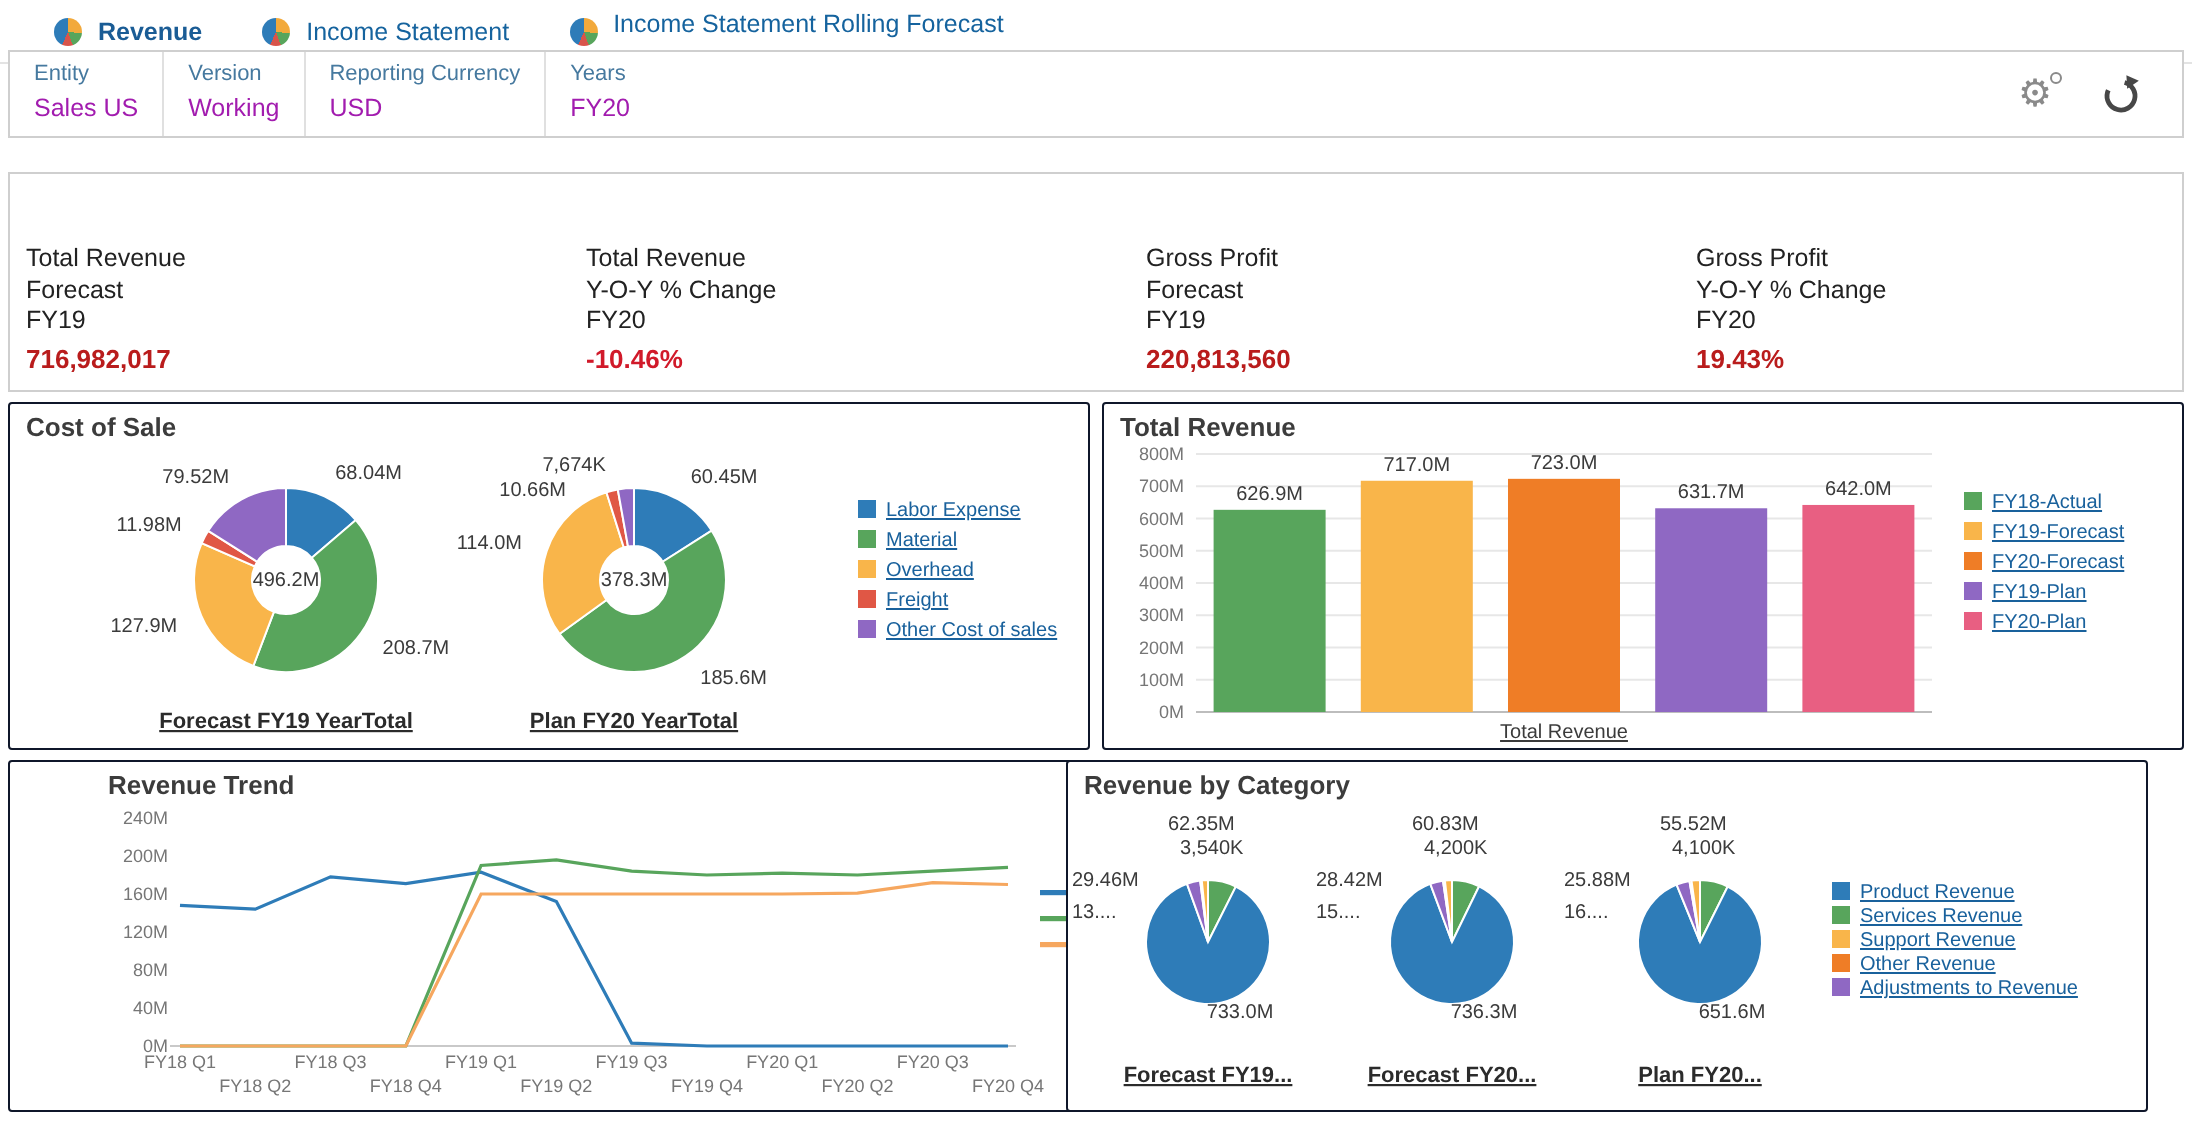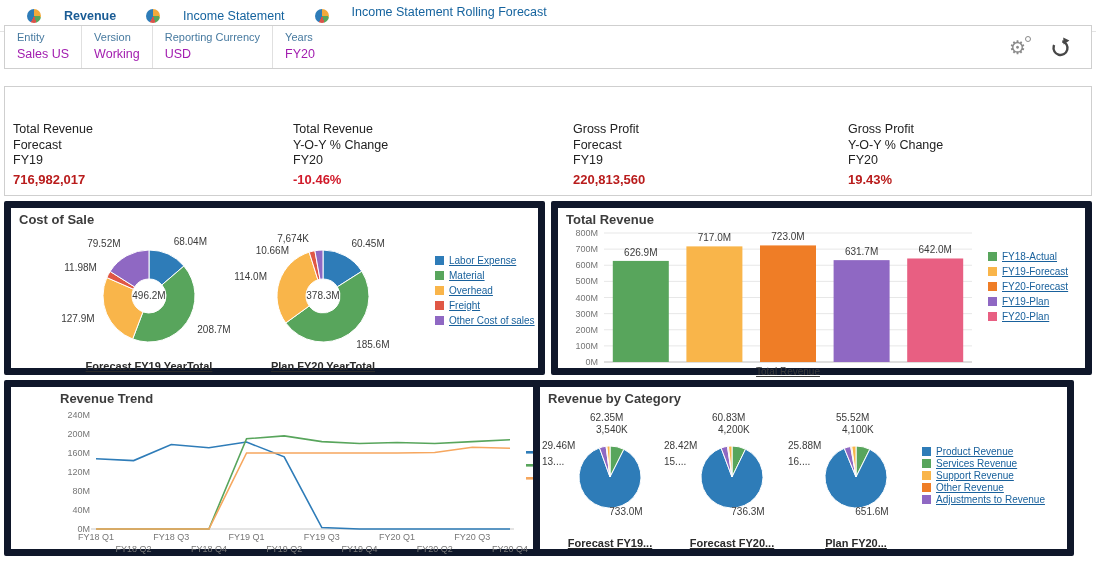--- a/index.html
+++ b/index.html
@@ -1,20 +1,20 @@
 <!DOCTYPE html>
 <html><head>
 <meta charset="utf-8">
 <style>
   html,body{margin:0;padding:0;}
   body{width:1096px;height:561px;position:relative;background:#fff;font-family:"Liberation Sans",sans-serif;overflow:hidden;}
 
   
   .tabbar{position:absolute;top:0;left:0;right:0;height:31px;border-bottom:1px solid #e3e3e3;display:flex;align-items:stretch;padding-left:12px;background:#fff;}
-  .tab{display:flex;align-items:center;gap:23px;padding:0 15px;font-size:12.5px;color:#15639e;cursor:pointer;position:relative;white-space:nowrap;}
+  .tab{display:flex;align-items:center;gap:8px;padding:0 15px;font-size:12.5px;color:#15639e;cursor:pointer;position:relative;white-space:nowrap;}
   .tab.active{font-weight:bold;color:#1a5c95;}
   .tab.active::after{content:"";position:absolute;left:9px;right:9px;bottom:0;height:3px;background:#2a67a2;}
   .tab.underlined .tab-label{border-bottom:1px solid #6f6f6f;padding-bottom:7px;}
   .tab-icon{width:14px;height:14px;border-radius:50%;flex:0 0 14px;
     background:conic-gradient(#f2a93b 0 95deg,#58a55c 95deg 160deg,#d8544a 160deg 205deg,#2e7cb8 205deg 360deg);}
 
   
   .pov{position:absolute;top:25px;left:4px;width:1088px;height:44px;border:1px solid #cfcfcf;background:#fff;display:flex;box-sizing:border-box;}
   .pov-field{padding:5px 12px 0 12px;border-right:1px solid #e0e0e0;cursor:pointer;}
   .pov-label{font-size:11px;color:#46799f;}
@@ -26,21 +26,21 @@
 
   
   .kpibox{position:absolute;top:86px;left:4px;width:1088px;height:110px;border:1px solid #cfcfcf;background:#fff;box-sizing:border-box;}
   .kpi{position:absolute;bottom:8px;}
   .kpi-line{font-size:12.5px;color:#222;line-height:1.25;}
   .kpi-value{font-size:13px;font-weight:bold;color:#b91c1c;margin-top:3px;}
   .kpi-value.negative{color:#d11a2a;}
   #kpi-0{left:8px;} #kpi-1{left:288px;} #kpi-2{left:568px;} #kpi-3{left:843px;}
 
   
-  .panel{position:absolute;border:7px solid #0f172a;border-radius:2px;background:#fff;box-sizing:border-box;}
+  .panel{position:absolute;border:1px solid #0f172a;border-radius:2px;background:#fff;box-sizing:border-box;}
   #panel-a{left:4px;top:201px;width:541px;height:174px;}
   #panel-b{left:551px;top:201px;width:541px;height:174px;}
   #panel-c{left:4px;top:380px;width:541px;height:176px;padding-left:41px;}
   #panel-d{left:533px;top:380px;width:541px;height:176px;}
   .panel-title{font-size:13px;font-weight:bold;color:#3c3c3c;padding:4px 8px 1px 8px;}
   svg.chart{display:block;}
   svg text{font-family:"Liberation Sans",sans-serif;}
 </style>
 </head>
 <body>

